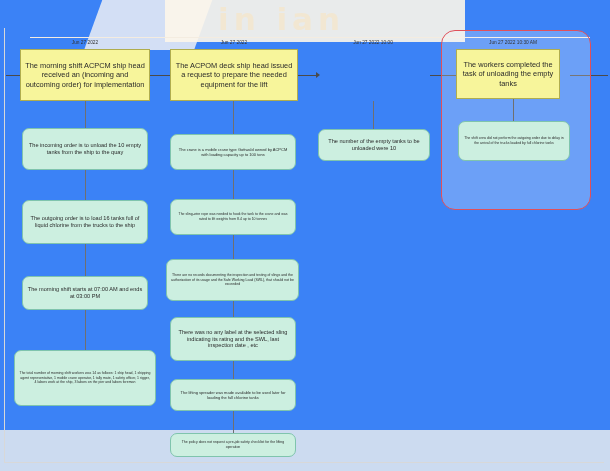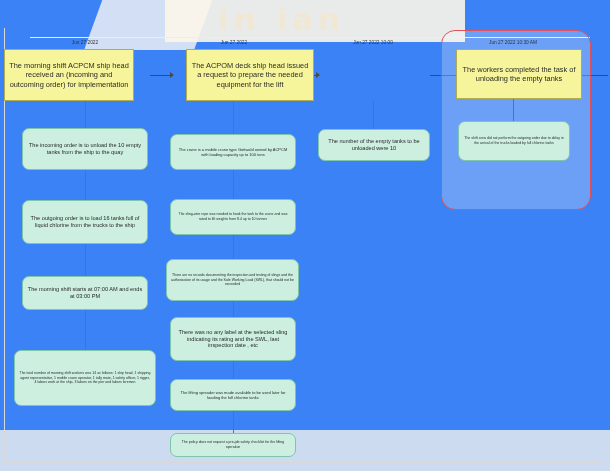--- a/index.html
+++ b/index.html
@@ -169,36 +169,36 @@
   <div class="arrow-r" style="left:316px; top:72px;"></div>
 
   <div class="hline" style="left:430px; top:75px; width:26px;"></div>
   <div class="arrow-r" style="left:456px; top:72px;"></div>
 
   <div class="hline" style="left:570px; top:75px; width:38px;"></div>
 
   <div class="highlight"></div>
 
   <div class="date-label" style="left:20px; top:40px; width:130px;">Jun 27 2022</div>
-  <div class="node event" style="left:4px; top:49px; width:130px; height:52px;">The morning shift  ACPCM ship head received an (incoming and outcoming order) for implementation</div>
+  <div class="node event" style="left:20px; top:49px; width:130px; height:52px;">The morning shift  ACPCM ship head received an (incoming and outcoming order) for implementation</div>
 
   <div class="vline" style="left:85px; top:101px; height:27px;"></div>
   <div class="node info" style="left:22px; top:128px; width:126px; height:42px;">The incoming order is to unload the 10 empty tanks from the ship to the quay</div>
 
   <div class="vline" style="left:85px; top:170px; height:30px;"></div>
   <div class="node info" style="left:22px; top:200px; width:126px; height:44px;">The outgoing order is to load 16 tanks full of liquid chlorine from the trucks to the ship</div>
 
   <div class="vline" style="left:85px; top:244px; height:32px;"></div>
   <div class="node info" style="left:22px; top:276px; width:126px; height:34px;">The morning shift starts at 07:00 AM and ends at 03:00 PM</div>
 
   <div class="vline" style="left:85px; top:310px; height:40px;"></div>
   <div class="node info xtiny" style="left:14px; top:350px; width:142px; height:56px;">The total number of morning shift workers was 14 as follows: 1 ship head, 1 shipping agent  representative, 1 mobile crane operator, 1 tally mate, 1 safety officer, 1 rigger, 4 labors work at the ship, 3 labors on the pier and  labors foreman</div>
 
   <div class="date-label" style="left:170px; top:40px; width:128px;">Jun 27 2022</div>
-  <div class="node event" style="left:170px; top:49px; width:128px; height:52px;margin-left:16px;">The ACPOM deck ship head issued a request to prepare the needed equipment for the lift</div>
+  <div class="node event" style="left:170px; top:49px; width:128px; height:52px;">The ACPOM deck ship head issued a request to prepare the needed equipment for the lift</div>
 
   <div class="vline" style="left:233px; top:101px; height:33px;"></div>
   <div class="node info tiny" style="left:170px; top:134px; width:126px; height:36px;">The crane is a mobile crane type Gottwald owned by ACPCM with loading capacity up to 100 tons</div>
 
   <div class="vline" style="left:233px; top:170px; height:29px;"></div>
   <div class="node info xtiny" style="left:170px; top:199px; width:126px; height:36px;">The sling-wire rope was needed to hook the tank to the crane and was rated to lift weights from 8.4 up to 10 tonnes</div>
 
   <div class="vline" style="left:233px; top:235px; height:24px;"></div>
   <div class="node info xtiny" style="left:166px; top:259px; width:133px; height:42px;">There are no records documenting the inspection and testing of slings and the authorization of its usage and the Safe Working Load (SWL), that should not be exceeded</div>
 
@@ -210,18 +210,18 @@
 
   <div class="vline" style="left:233px; top:411px; height:22px;"></div>
   <div class="node info xtiny" style="left:170px; top:433px; width:126px; height:24px;">The policy does not request a pre-job safety checklist for the lifting operation</div>
 
   <div class="date-label" style="left:316px; top:40px; width:114px;">Jun 27 2022 10:00</div>
 
   <div class="vline" style="left:373px; top:101px; height:28px;"></div>
   <div class="node info" style="left:318px; top:129px; width:112px; height:32px;">The number of the empty tanks to be unloaded were 10</div>
 
   <div class="date-label" style="left:456px; top:40px; width:114px;">Jun 27 2022 10:30 AM</div>
-  <div class="node event" style="left:456px; top:49px; width:126px; height:50px;">The workers completed the task of unloading the empty tanks</div>
+  <div class="node event" style="left:456px; top:49px; width:104px; height:50px;">The workers completed the task of unloading the empty tanks</div>
 
   <div class="vline" style="left:513px; top:99px; height:22px;"></div>
   <div class="node info xtiny" style="left:458px; top:121px; width:112px; height:40px;">The shift crew did not perform the outgoing order  due to delay in the arrival  of the trucks  loaded by full chlorine tanks</div>
 
 </div>
 
 </body></html>

